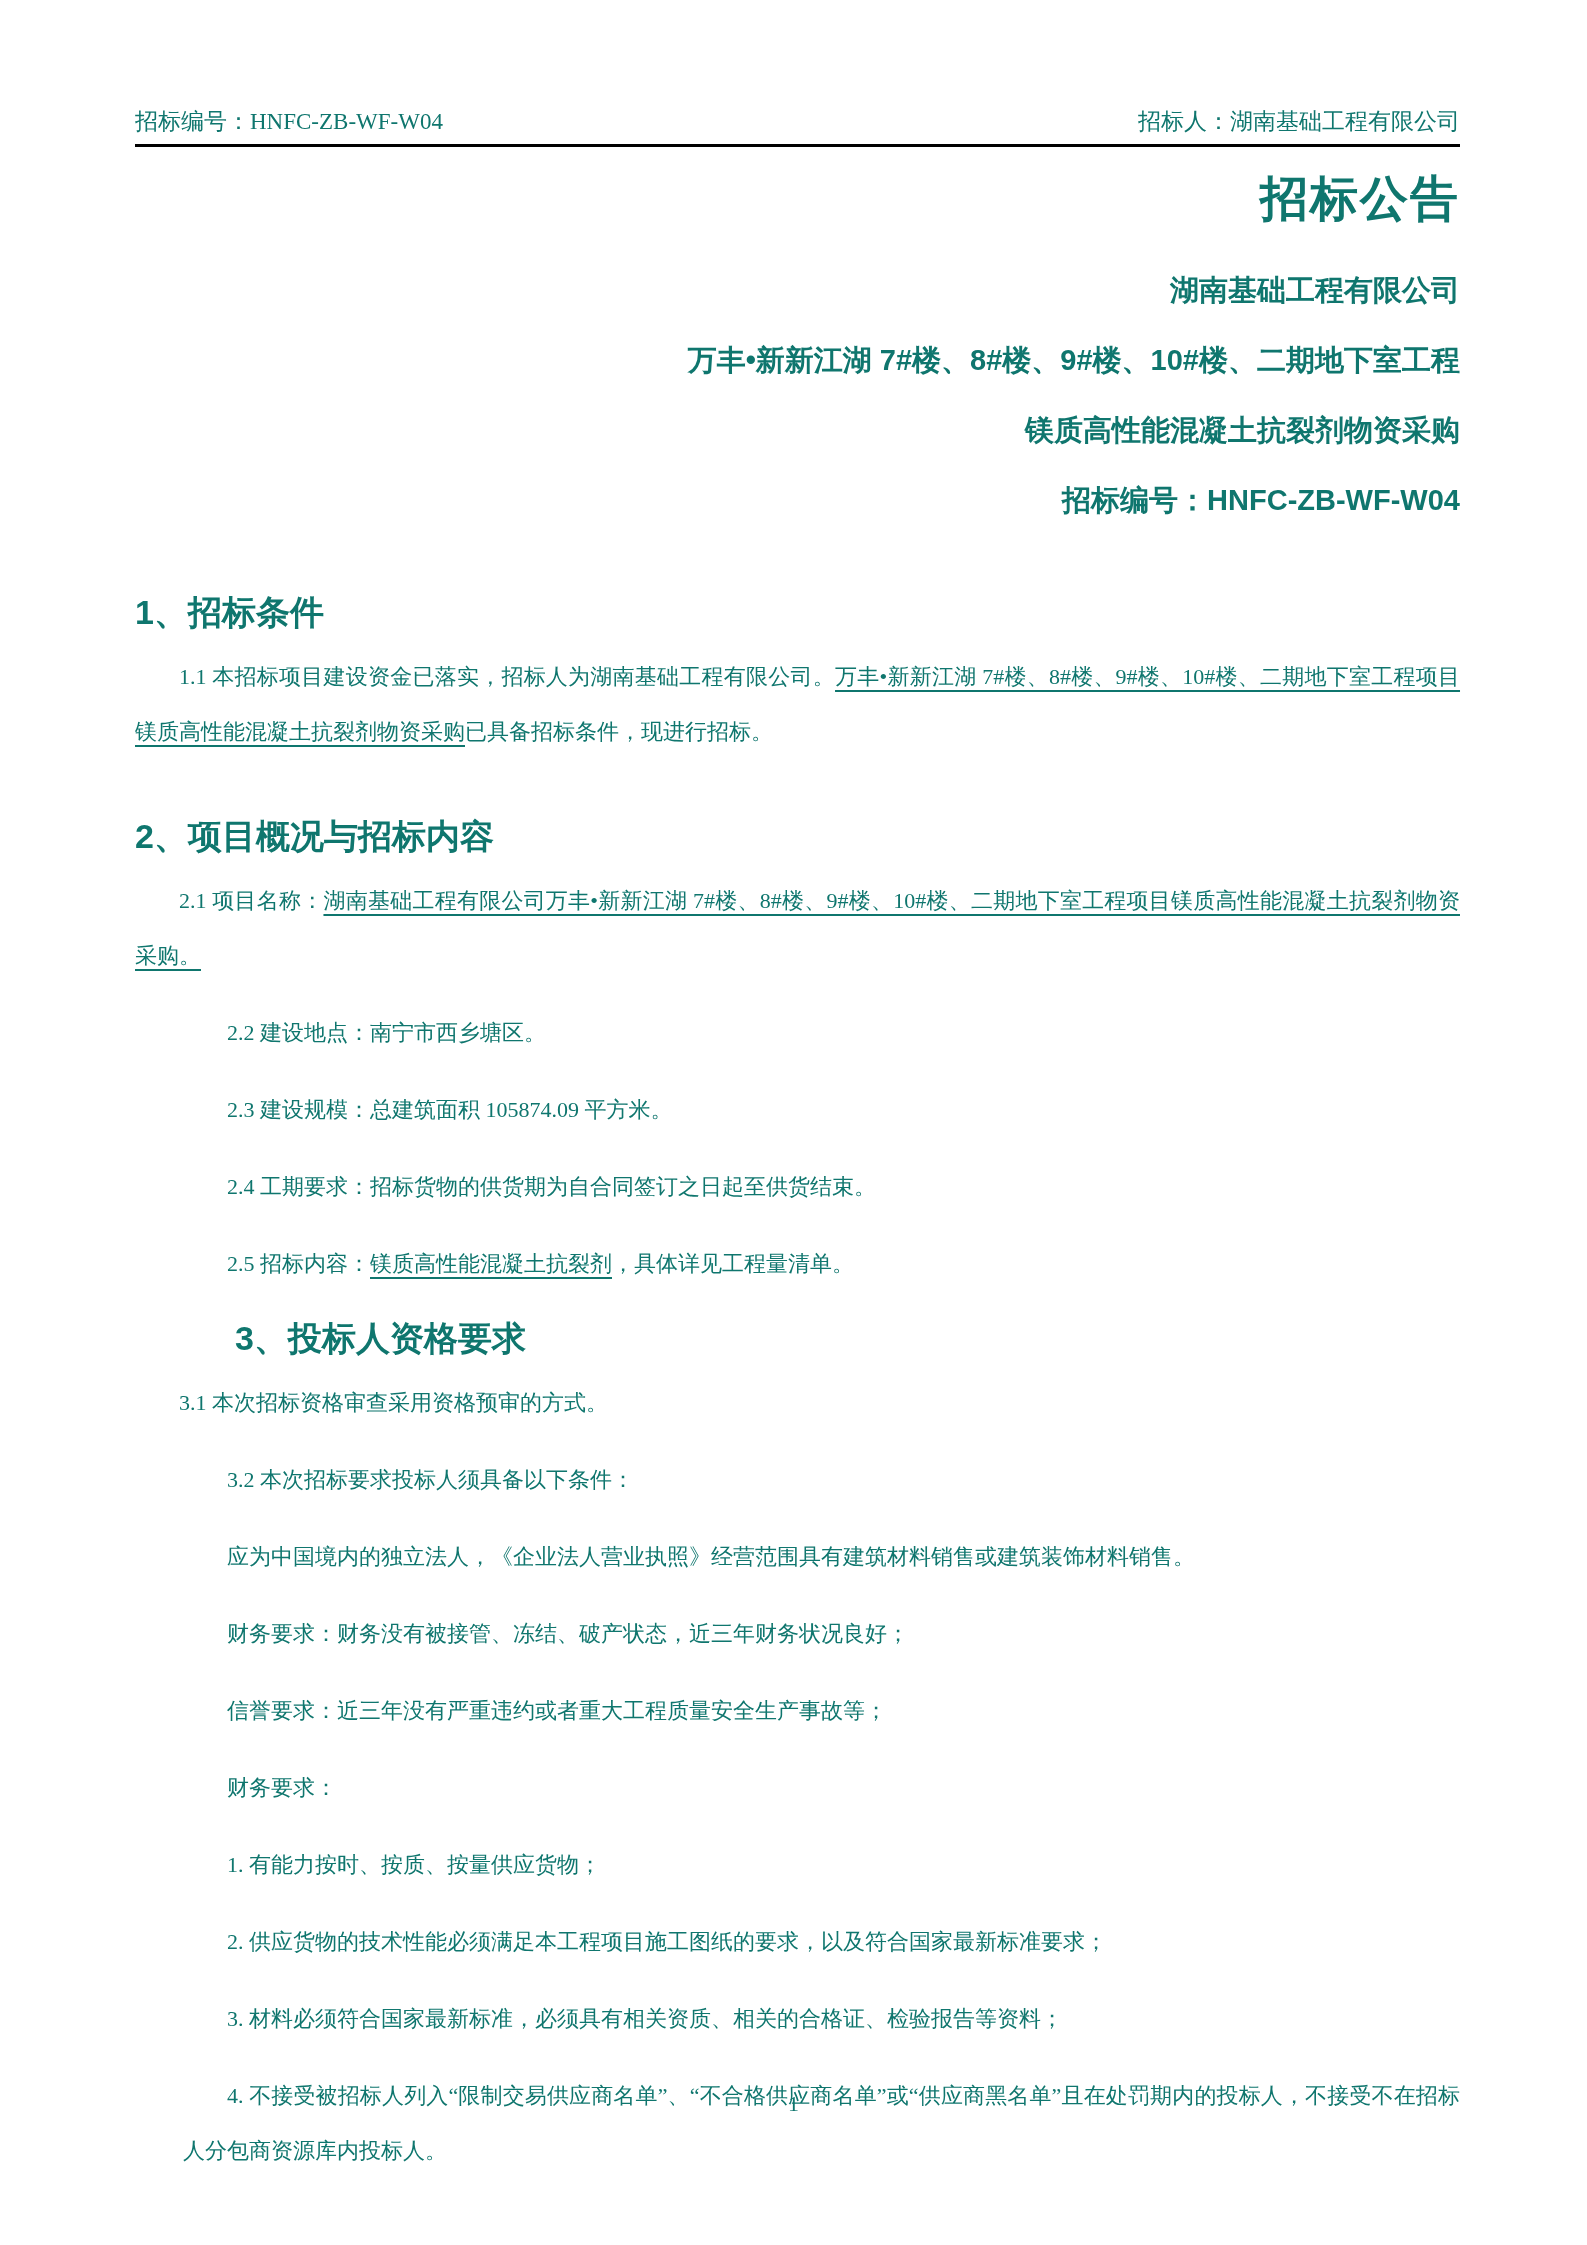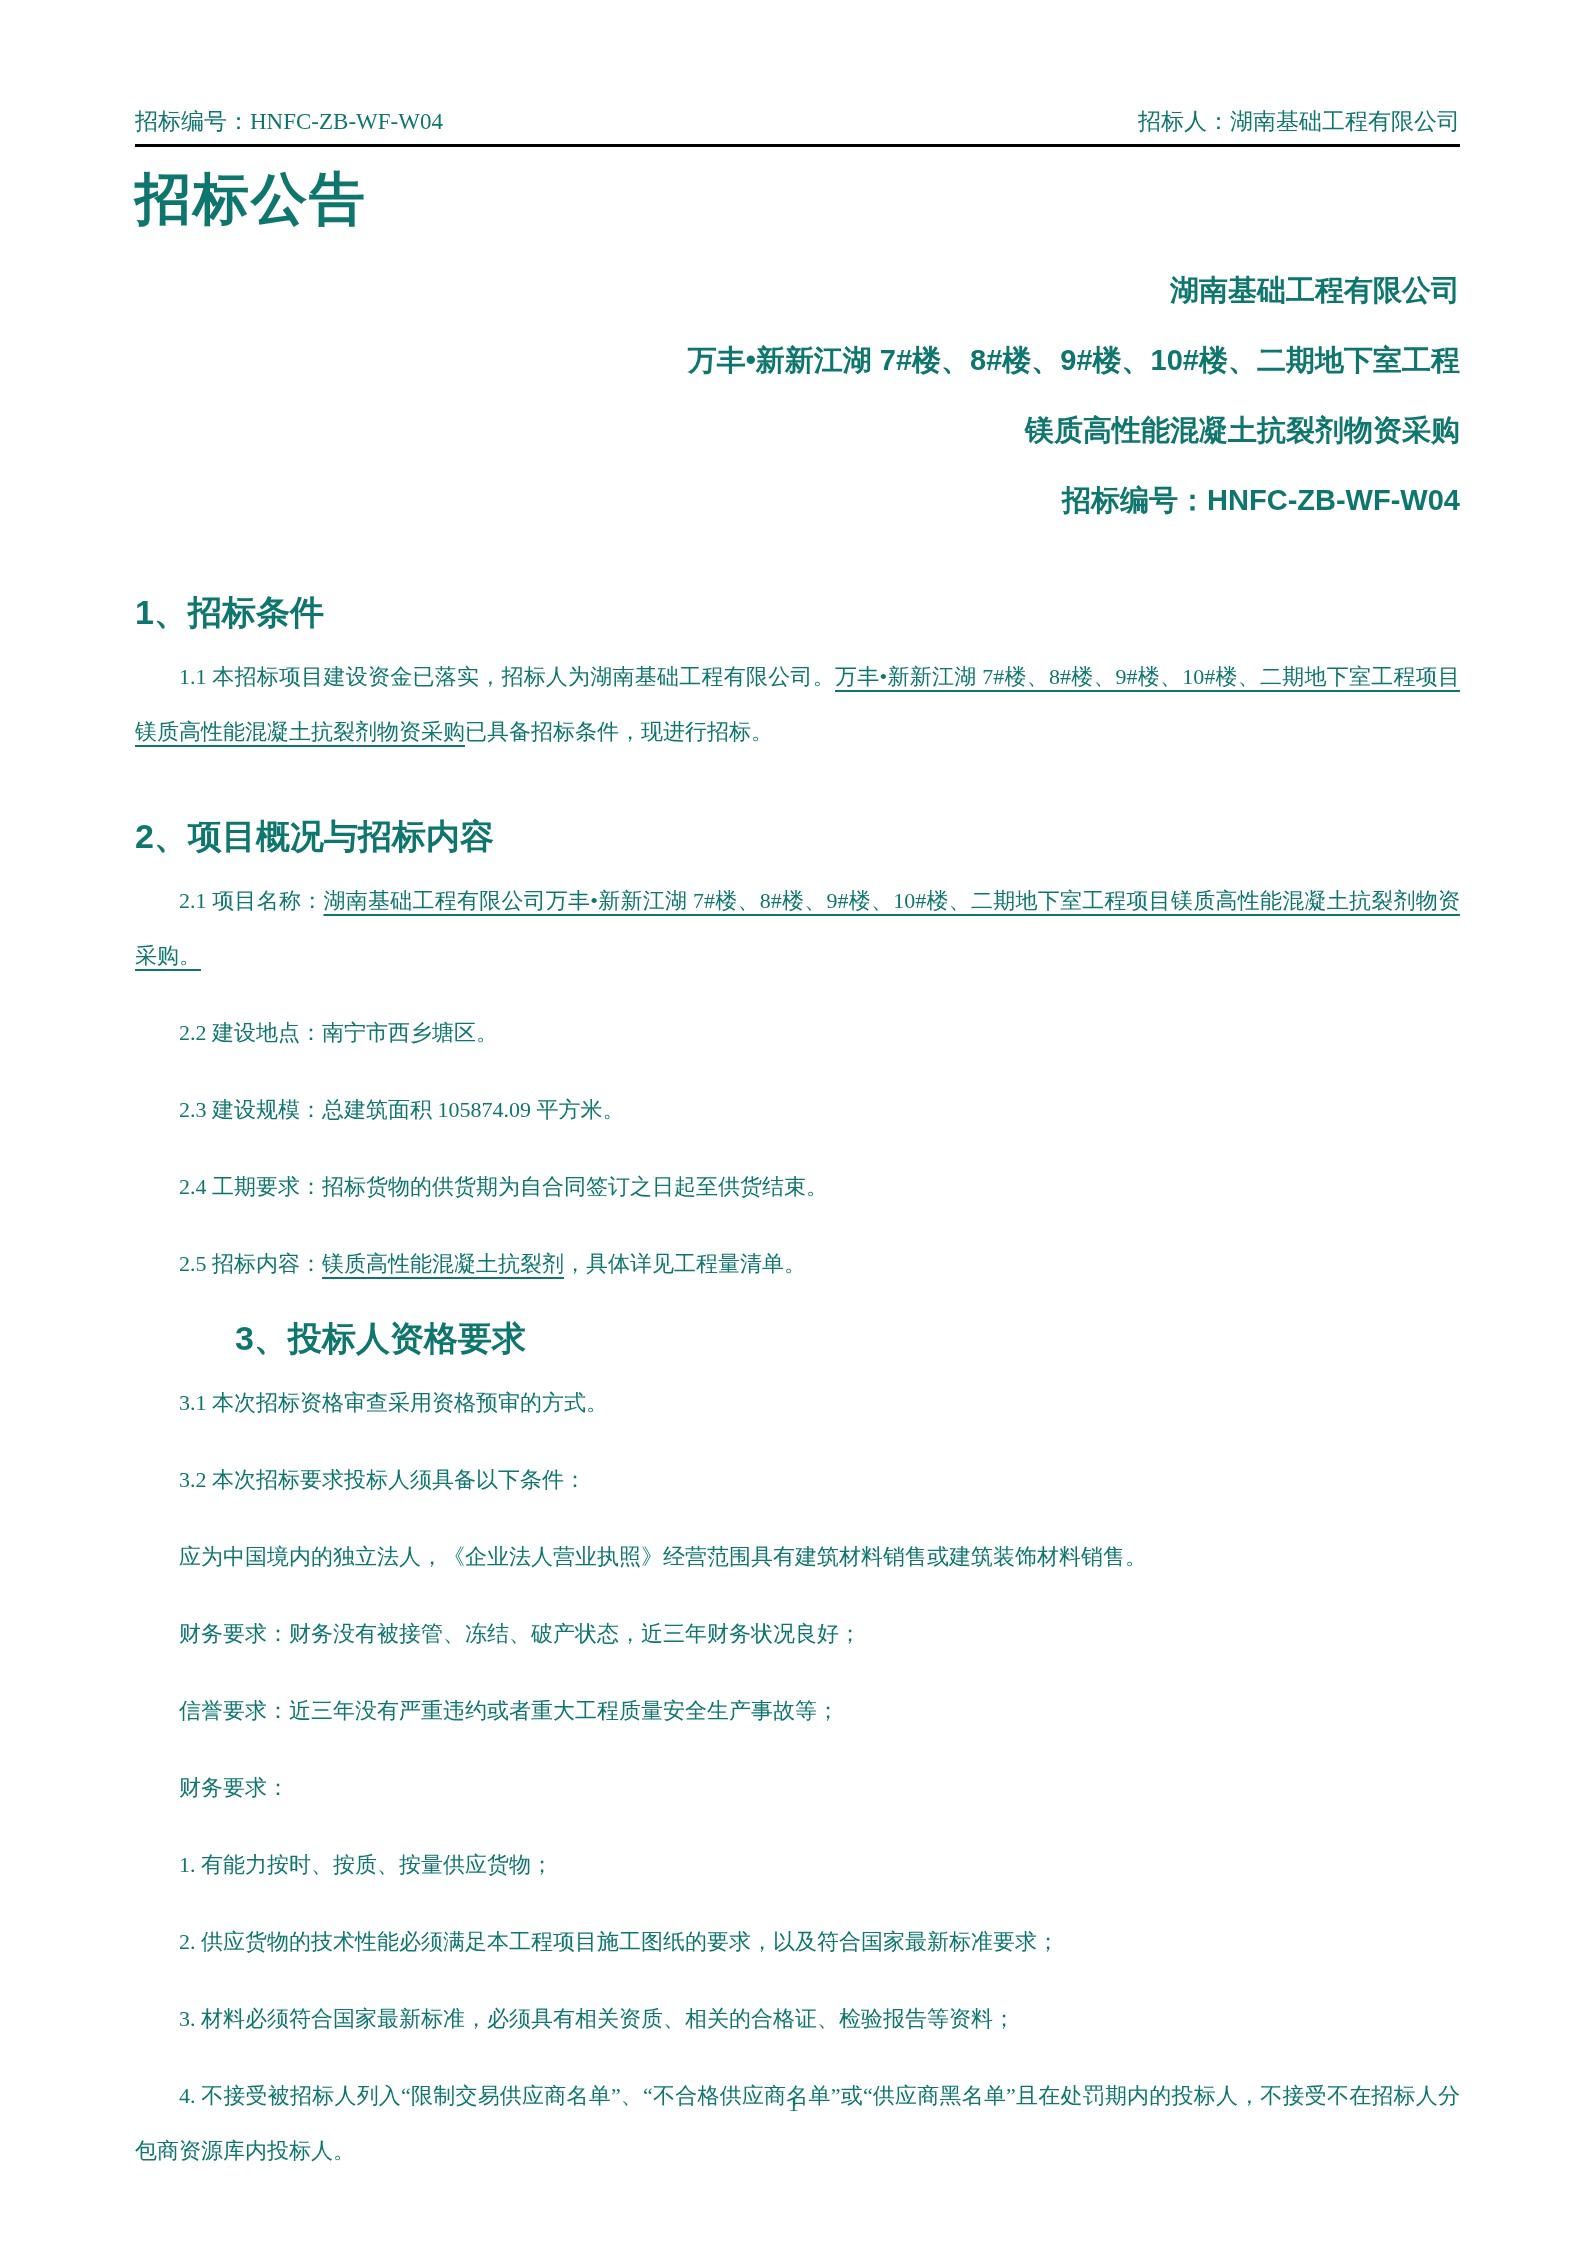--- a/index.html
+++ b/index.html
@@ -22,24 +22,24 @@
     display: flex;
     justify-content: space-between;
     align-items: flex-end;
     margin-top: 108px;
     padding-bottom: 8px;
     border-bottom: 3px solid #000000;
     font-size: 23px;
     line-height: 28px;
   }
   .doc-title {
-    text-align: left;
+    text-align: right;
     font-family: "Liberation Sans", "DejaVu Sans", sans-serif;
     font-weight: bold;
-    font-size: 56px;
+    font-size: 48px;
     line-height: 60px;
     margin-top: 22px;
     letter-spacing: 2px;
   }
   .subtitles { margin-top: 26px; }
   .subtitle {
     text-align: right;
     font-family: "Liberation Sans", "DejaVu Sans", sans-serif;
     font-weight: bold;
     font-size: 29px;
@@ -56,21 +56,21 @@
     padding-left: 100px;
     margin-top: 16px;
   }
   .body-para {
     font-size: 22px;
     line-height: 55px;
     text-align: justify;
     margin-top: 12px;
   }
   .body-para.indent2 { text-indent: 2em; }
-  .body-para.tight { margin-top: 0; }
+  .body-para.tight { margin-top: 0; margin-left: 48px; }
   .u { text-decoration: underline; text-underline-offset: 6px; }
   .page-footer {
     position: absolute;
     left: 0;
     right: 0;
     bottom: 128px;
     text-align: center;
     font-size: 22px;
   }
 </style>

